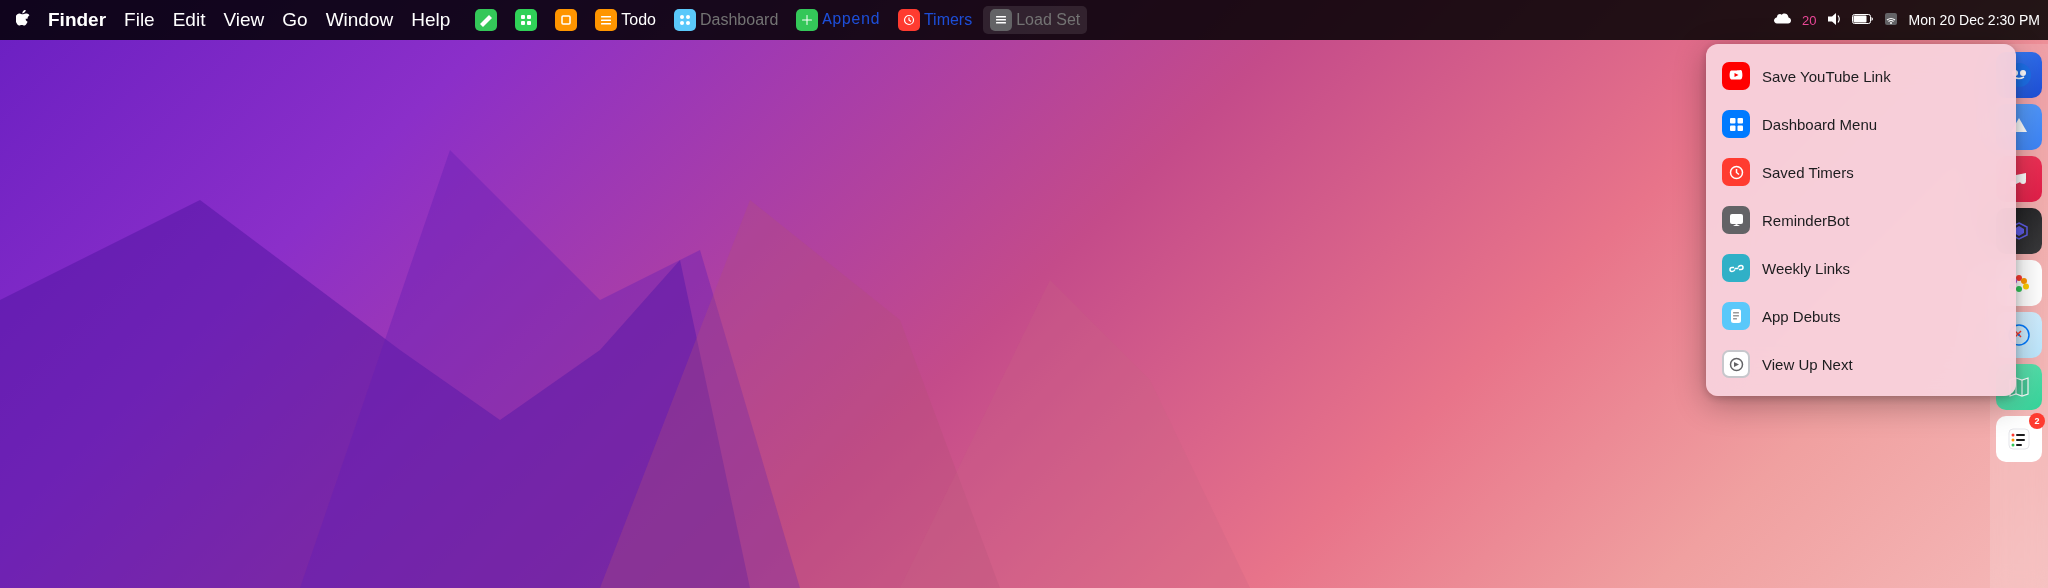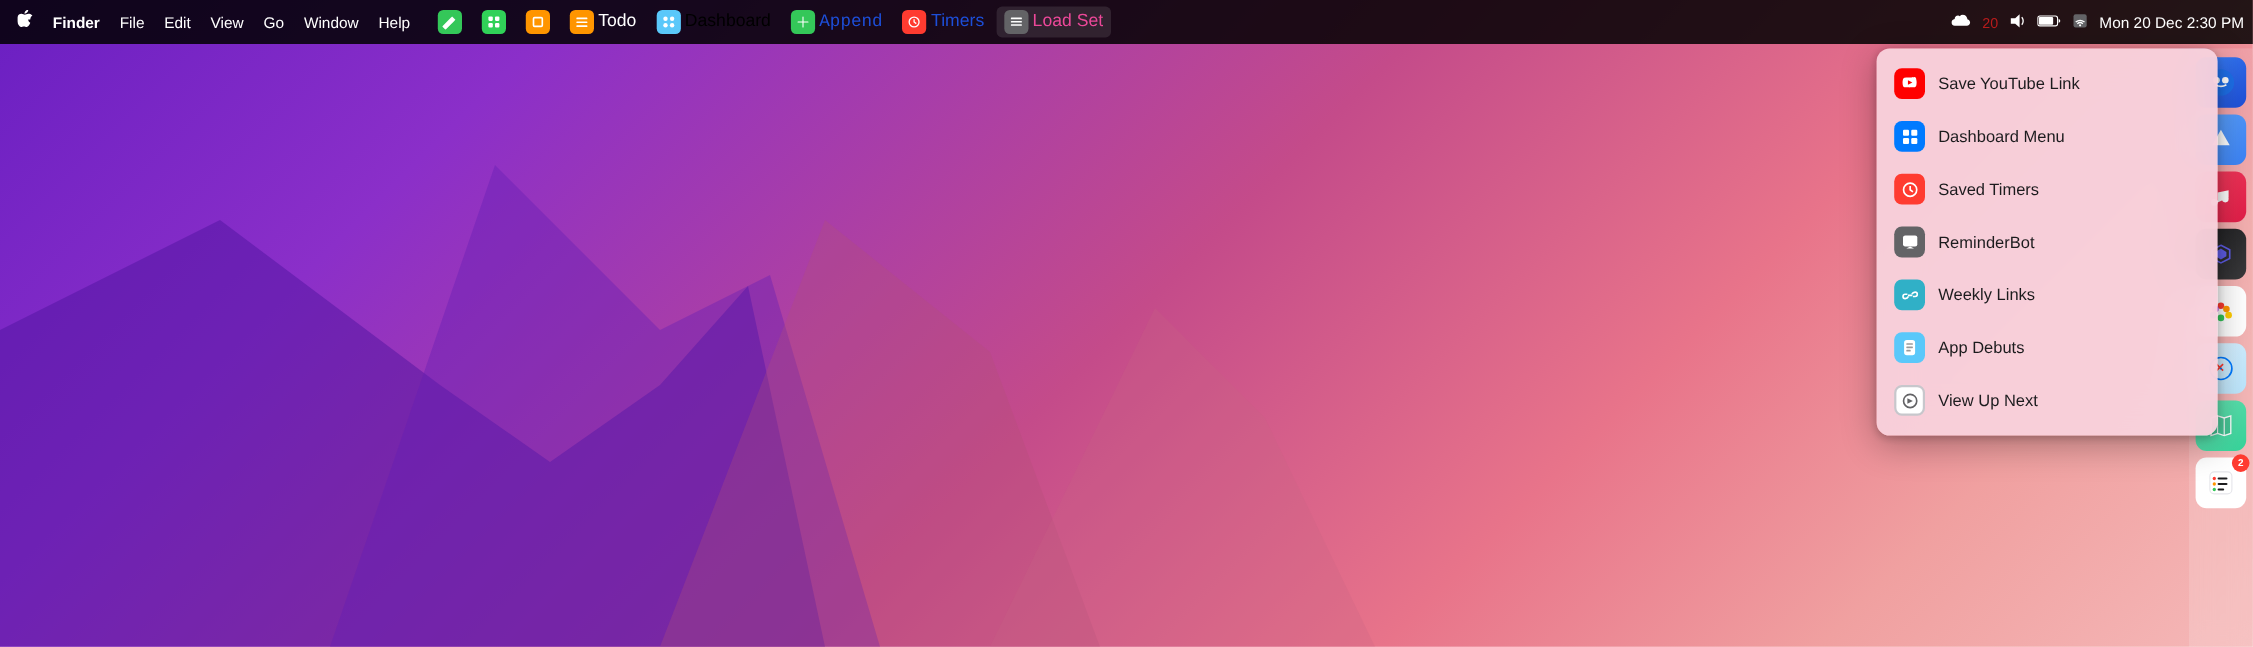--- a/index.html
+++ b/index.html
@@ -41,21 +41,21 @@
 
     .apple-logo {
       color: white;
       font-size: 16px;
       padding: 0 8px;
       cursor: pointer;
     }
 
     .menu-item {
       color: white;
-      font-size: 14px;
+      font-size: 19px;
       padding: 2px 8px;
       border-radius: 4px;
       cursor: pointer;
       white-space: nowrap;
     }
 
     .menu-item.active {
       font-weight: 600;
     }
 
@@ -257,21 +257,21 @@
         <div style="width:22px;height:22px;background:#ff9500;border-radius:5px;display:flex;align-items:center;justify-content:center;">
           <svg width="12" height="12" viewBox="0 0 12 12" fill="white">
               <rect x="1" y="2" width="10" height="1.5" rx="0.5"></rect>
               <rect x="1" y="5.5" width="10" height="1.5" rx="0.5"></rect>
               <rect x="1" y="9" width="10" height="1.5" rx="0.5"></rect>
             </svg>
         </div>
         <span>Todo</span>
       </div>
 
-      <div class="menubar-app" style="color:#000000;">
+      <div class="menubar-app" style="color:#737373;">
         <div style="width:22px;height:22px;background:#5ac8fa;border-radius:5px;display:flex;align-items:center;justify-content:center;">
           <svg width="12" height="12" viewBox="0 0 12 12" fill="white">
               <circle cx="3" cy="3" r="2"></circle>
               <circle cx="9" cy="3" r="2"></circle>
               <circle cx="3" cy="9" r="2"></circle>
               <circle cx="9" cy="9" r="2"></circle>
             </svg>
         </div>
         <span>Dashboard</span>
       </div>
@@ -289,42 +289,42 @@
       <div class="menubar-app" style="color:#1d4ed8;">
         <div style="width:22px;height:22px;background:#ff3b30;border-radius:5px;display:flex;align-items:center;justify-content:center;">
           <svg width="12" height="12" viewBox="0 0 12 12" fill="none" stroke="white" stroke-width="1.2">
               <circle cx="6" cy="6" r="4.5"></circle>
               <path d="M6 3.5 L6 6 L8 7.5"></path>
             </svg>
         </div>
         <span>Timers</span>
       </div>
 
-      <div class="menubar-app" style="color:#ec4899;background:rgba(255,255,255,0.1);border-radius:5px;">
+      <div class="menubar-app" style="color:#737373;background:rgba(255,255,255,0.1);border-radius:5px;">
         <div style="width:22px;height:22px;background:#636366;border-radius:5px;display:flex;align-items:center;justify-content:center;">
           <svg width="12" height="10" viewBox="0 0 12 10" fill="white">
               <rect x="1" y="1" width="10" height="1.5" rx="0.5"></rect>
               <rect x="1" y="4" width="10" height="1.5" rx="0.5"></rect>
               <rect x="1" y="7" width="10" height="1.5" rx="0.5"></rect>
             </svg>
         </div>
         <span>Load Set</span>
       </div>
     </div>
   </div>
 
   <div class="menubar-system-icons">
 
     <div style="color:white;font-size:14px;">
       <svg width="18" height="12" viewBox="0 0 18 12" fill="white">
           <path d="M14.5 4.5c0-.2 0-.4-.1-.6C14 1.7 12.3.5 10.5.5c-1.1 0-2.1.5-2.8 1.2C7.2 1.3 6.7 1 6 1 4.3 1 3 2.3 3 4c0 .1 0 .2 0 .3C1.3 4.7 0 6 0 7.5 0 9 1.3 10.5 3 10.5h11c1.7 0 3-1.3 3-3 0-1.4-1-2.6-2.5-3z"></path>
         </svg>
     </div>
 
-    <div style="color:#b91c1c;font-size:13px;">20</div>
+    <div style="color:#ec4899;font-size:13px;">20</div>
 
     <div>
       <svg width="16" height="14" viewBox="0 0 16 14" fill="white">
           <path d="M2 4.5 L6 4.5 L10 1 L10 13 L6 9.5 L2 9.5 Z"></path>
           <path d="M12 3.5 Q14.5 7 12 10.5" stroke="white" stroke-width="1.2" fill="none"></path>
         </svg>
     </div>
 
     <div>
       <svg width="22" height="12" viewBox="0 0 22 12" fill="none">

